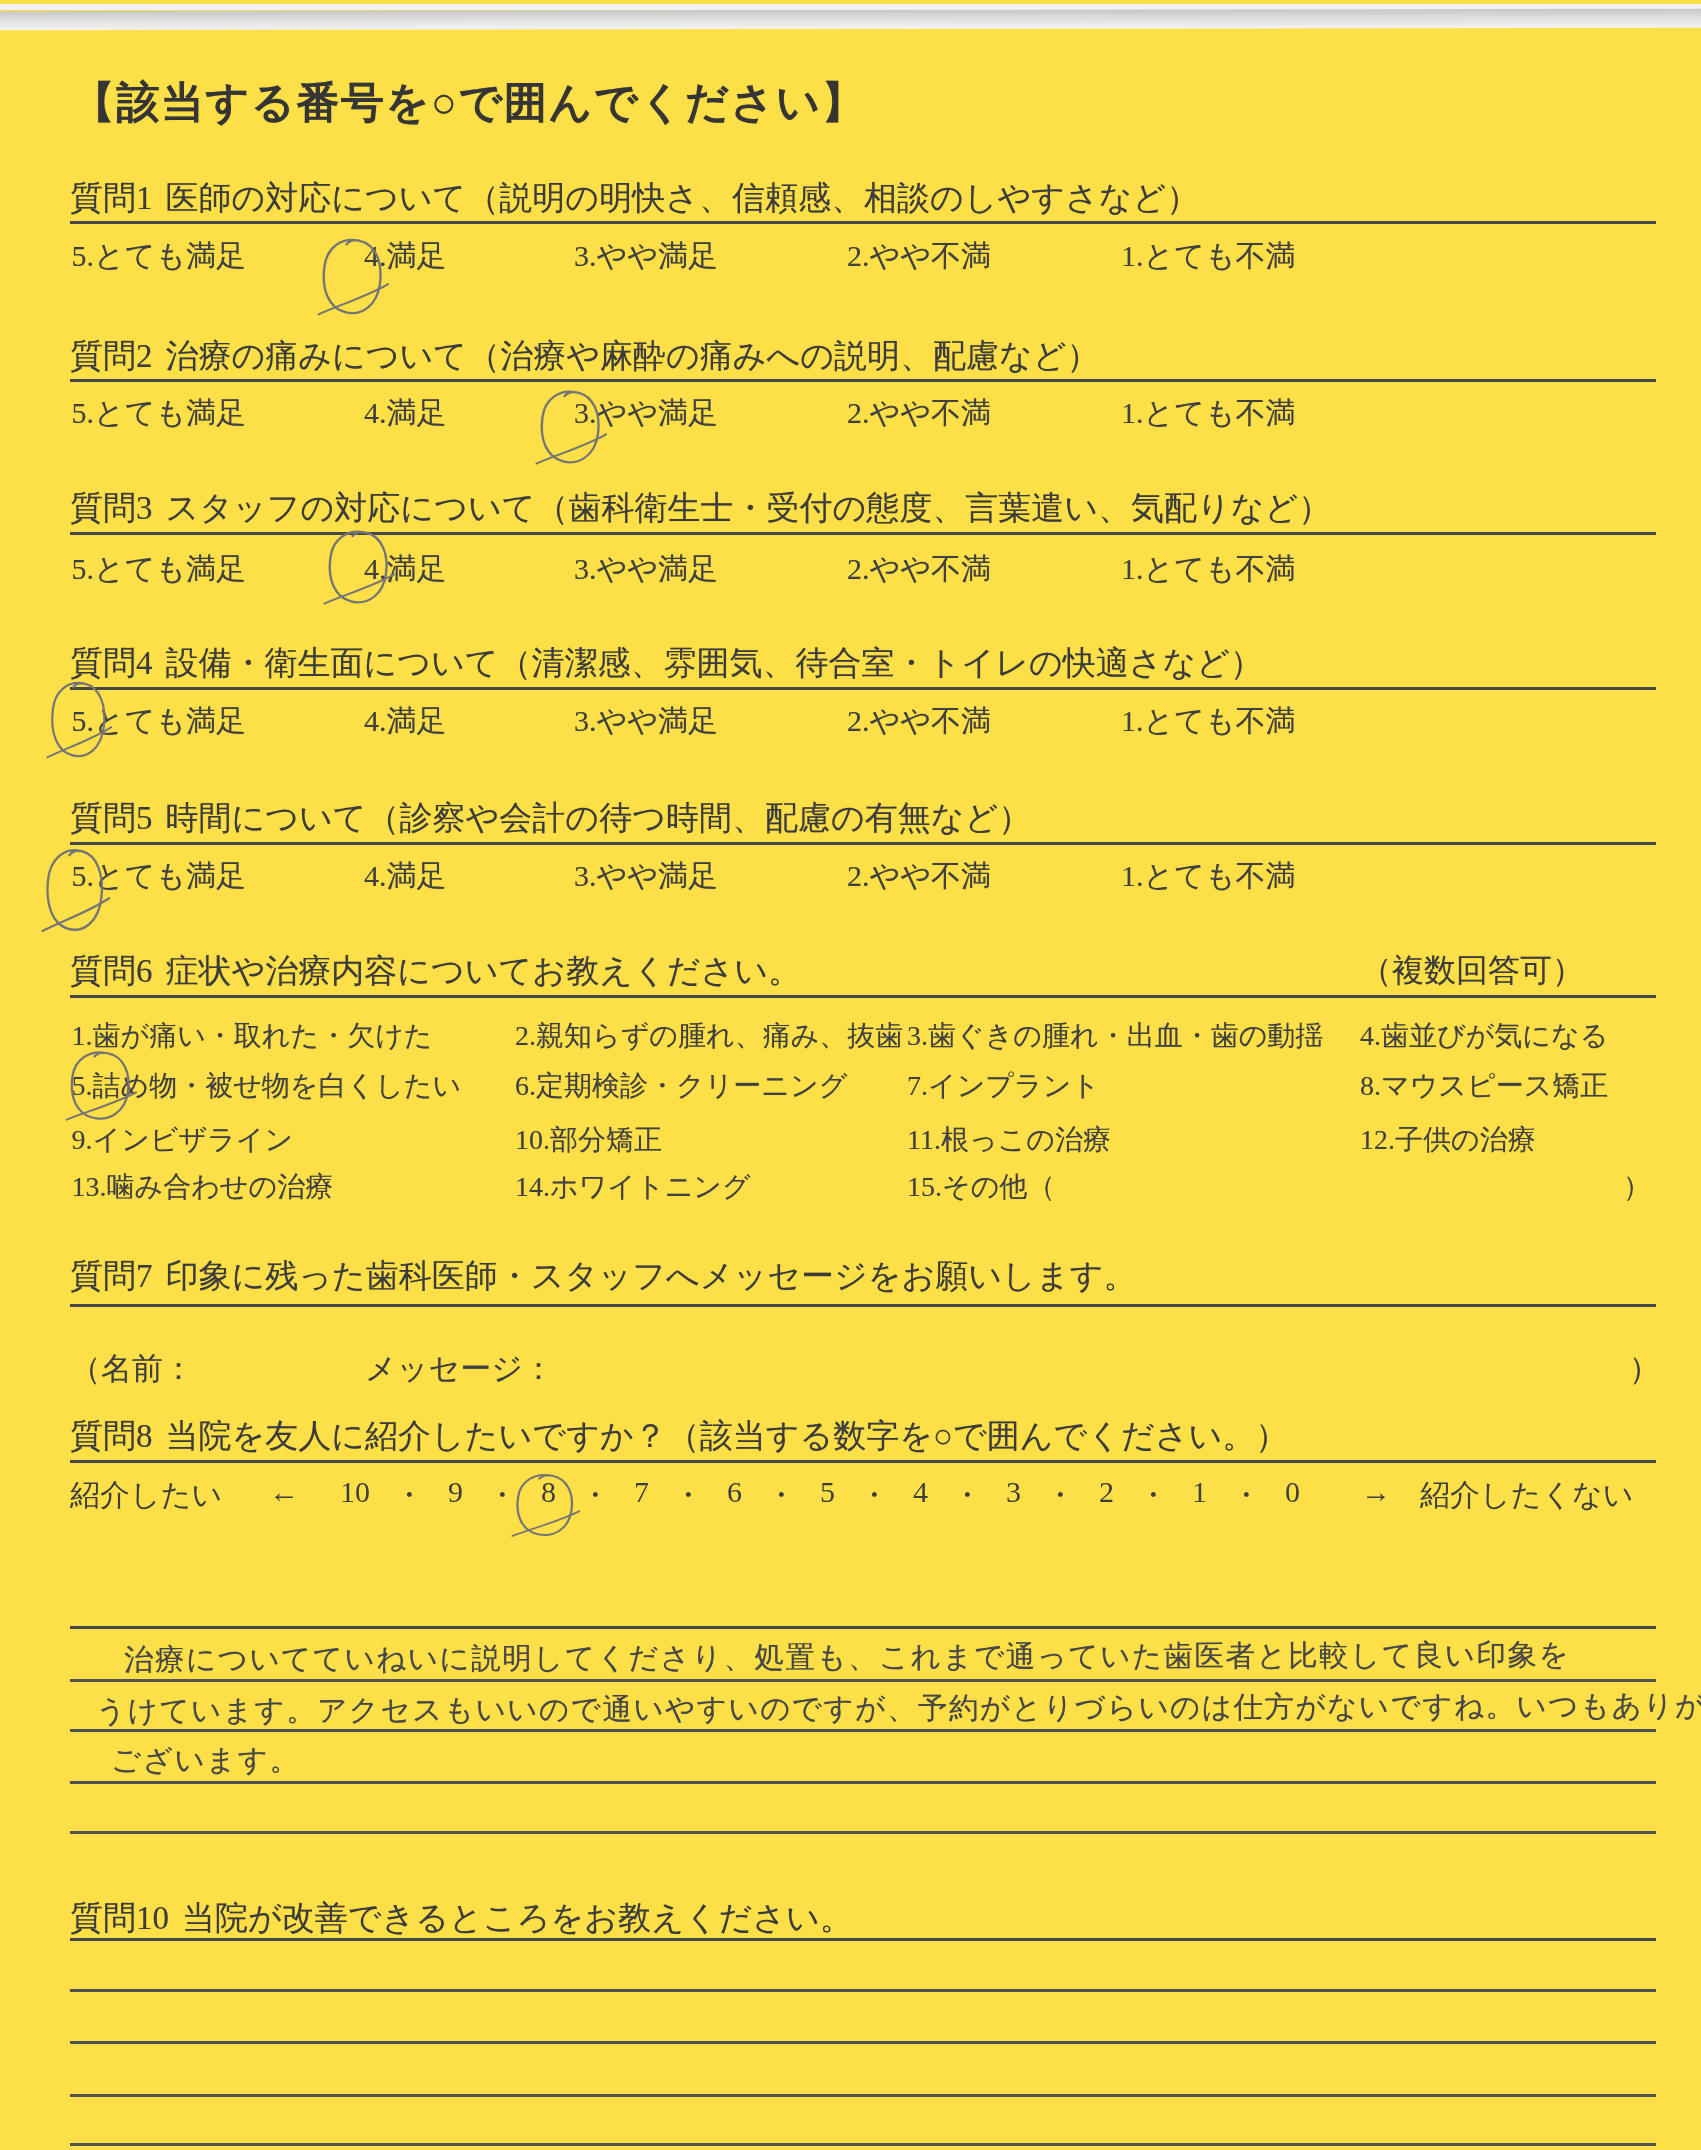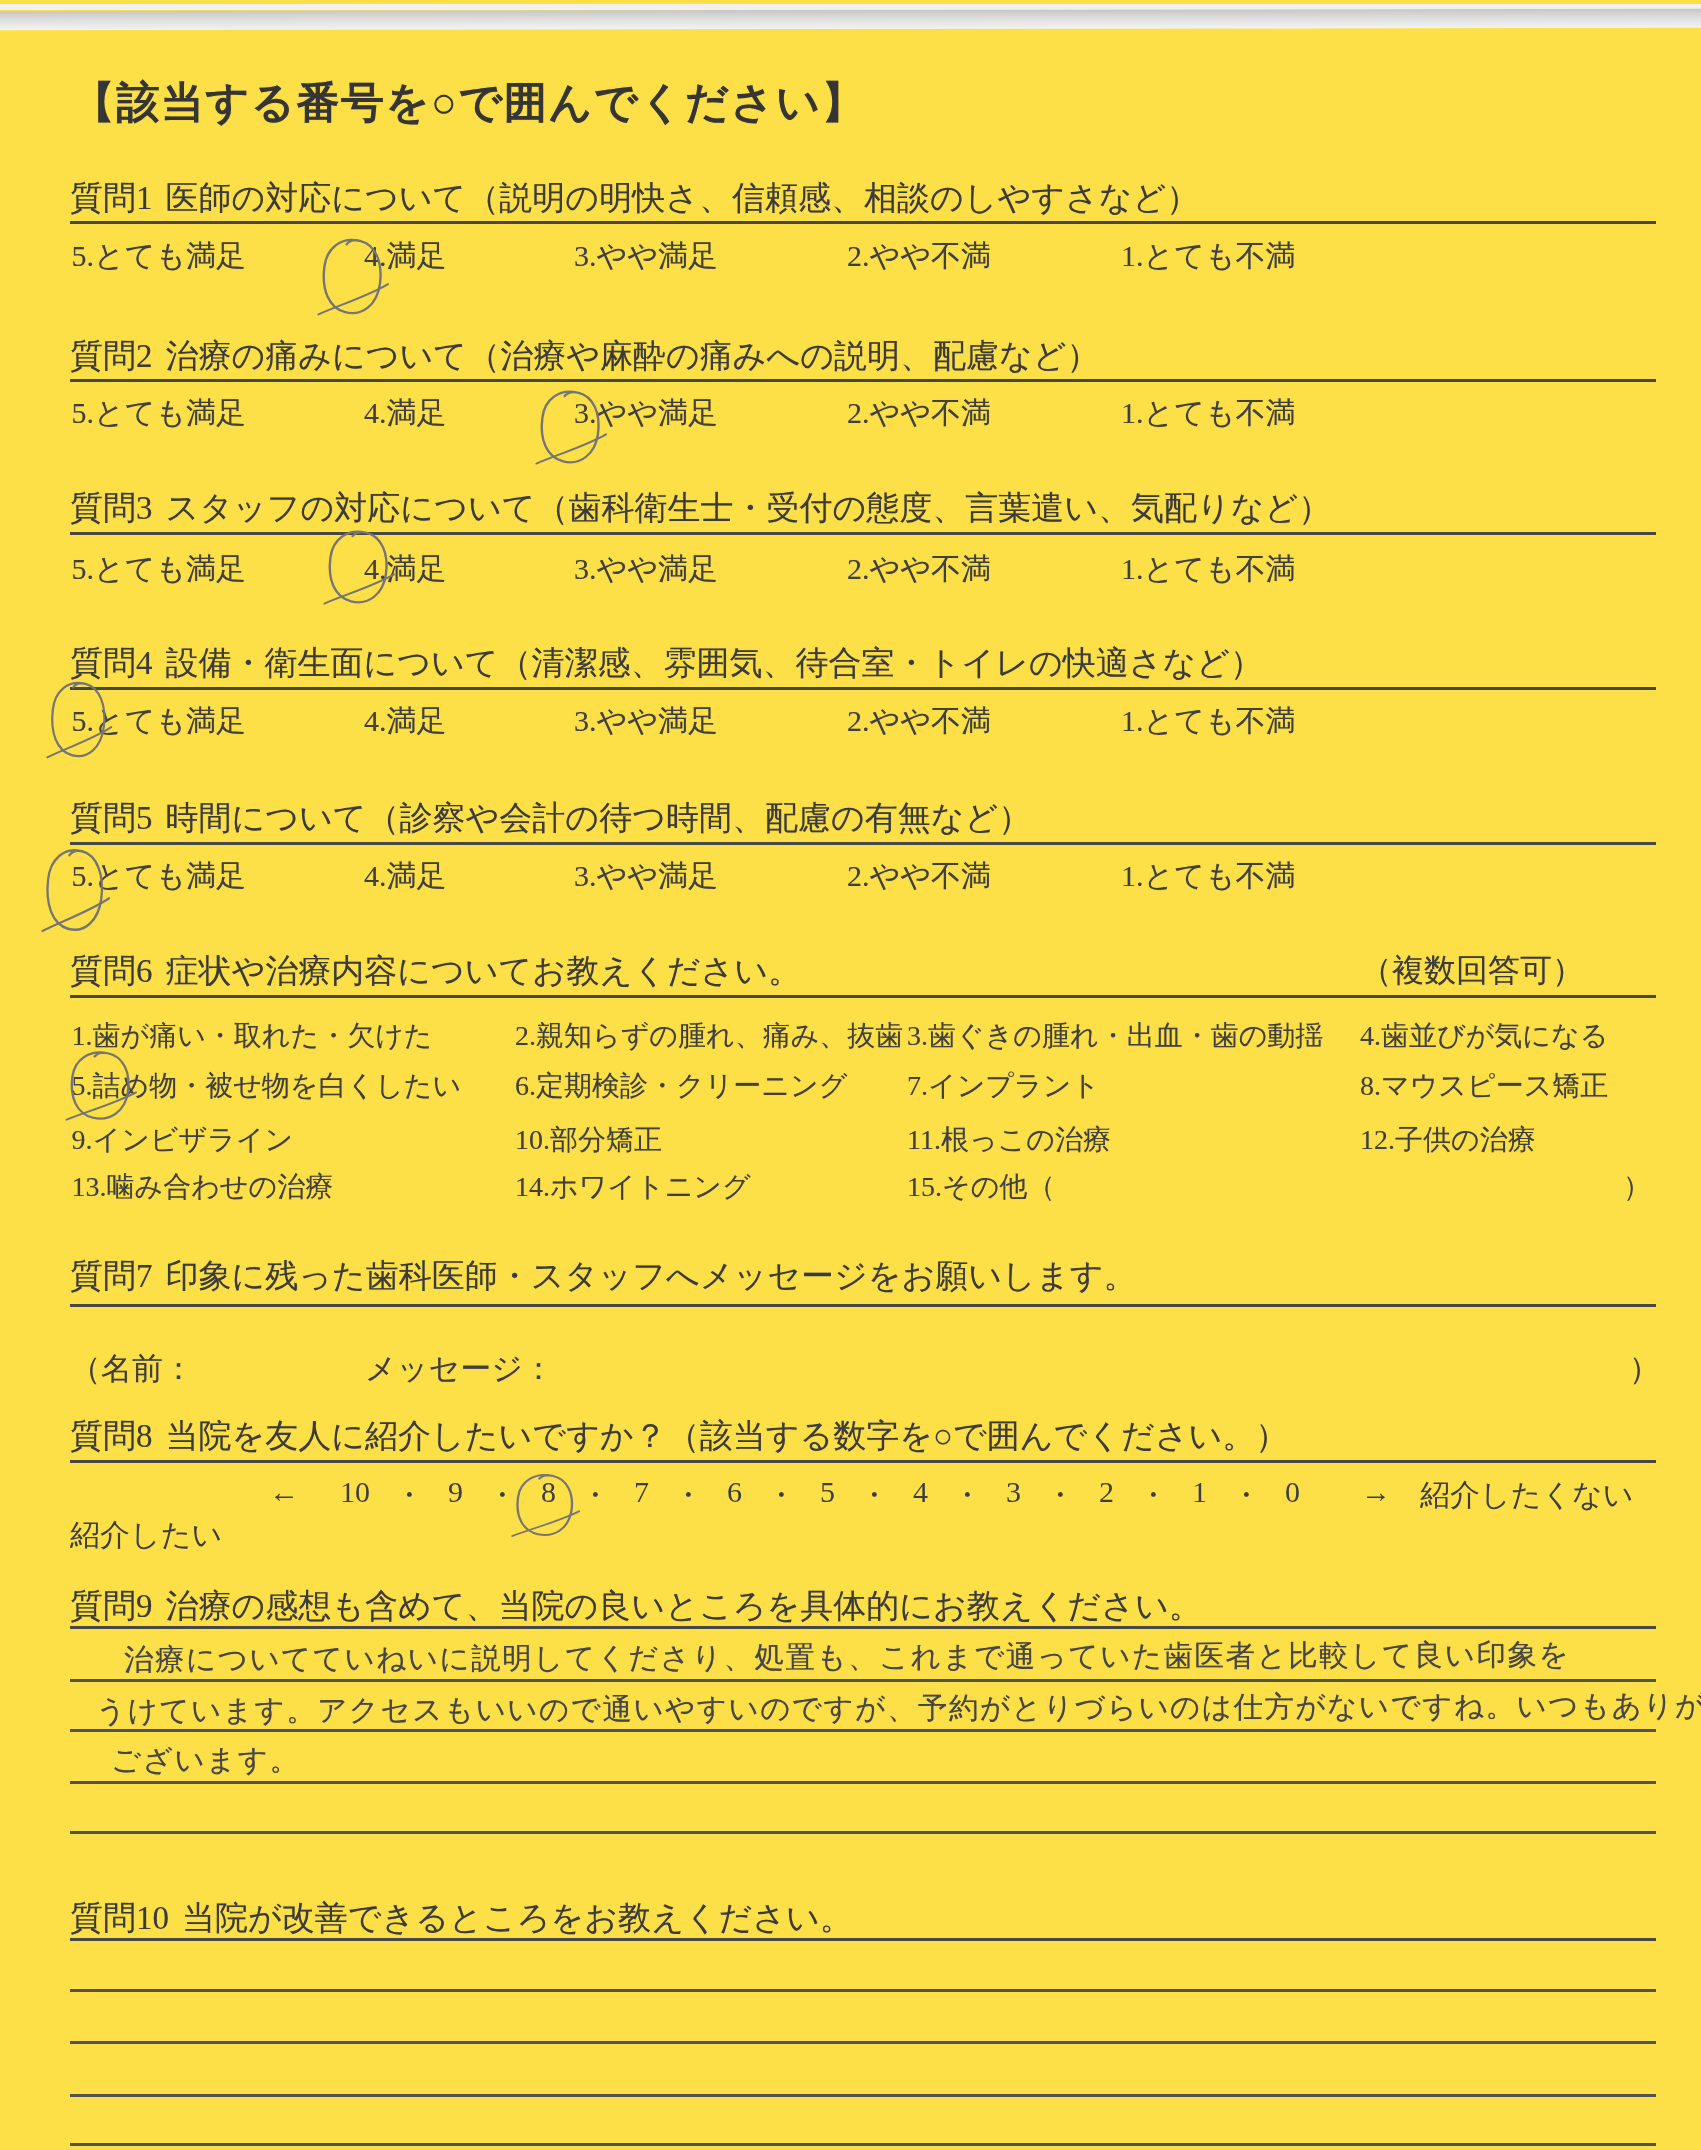--- a/index.html
+++ b/index.html
@@ -21,21 +21,21 @@
   .trow{left:70px;font-size:33px;color:#3b3b3b;white-space:nowrap;text-shadow:0 0 0.7px rgba(60,60,60,.35);}
   .trow .qt{margin-left:13px;}
   .note{position:absolute;left:1290px;top:0;font-size:32px;}
   .rule{left:70px;width:1586px;height:3px;background:#474747;box-shadow:0 -4.4px 0 -2.2px rgba(120,120,120,.45);}
   .wrule{left:70px;width:1586px;height:3px;background:#525252;}
   .opts{left:70px;width:1586px;height:46px;font-size:30px;color:#404040;}
   .opt{position:absolute;top:0;white-space:nowrap;text-shadow:0 0 0.7px rgba(60,60,60,.3);}
   .q6row{left:70px;width:1586px;height:41px;font-size:28px;color:#404040;}
   .scale{left:70px;width:1586px;height:44px;font-size:30px;color:#3e3e3e;}
   .scale span{white-space:nowrap;}
-  .sl{position:absolute;left:0;top:0;margin-top:40px;}
+  .sl{position:absolute;left:0;top:0;}
   .la{position:absolute;left:199px;top:0;}
   .tokens{position:absolute;left:270px;top:0;display:flex;gap:24px;font-family:Liberation Serif, serif;}
   .ra{position:absolute;left:1291px;top:0;}
   .rl{position:absolute;left:1350px;top:0;}
   .fields{left:70px;width:1586px;height:44px;font-size:31px;color:#3e3e3e;}
   .hw{
     position:absolute;font-size:29.5px;letter-spacing:1.5px;color:#464646;white-space:nowrap;
     transform:rotate(-0.2deg);text-shadow:0 0 0.7px rgba(70,70,70,.5);
     font-family:"Liberation Serif","DejaVu Serif",serif;
   }
@@ -178,23 +178,20 @@
         <span>2</span>
         <span>・</span>
         <span>1</span>
         <span>・</span>
         <span>0</span>
       </span>
     <span class="ra">→</span>
     <span class="rl">紹介したくない</span>
   </div>
 
-  <div class="abs trow" style="top:1584px">
-    <span>質問9</span><span class="qt">治療の感想も含めて、当院の良いところを具体的にお教えください。</span>
-  </div>
   <div class="abs rule" style="top:1626px"></div>
   <div class="hw" style="left:124px;top:1638px">治療についてていねいに説明してくださり、処置も、これまで通っていた歯医者と比較して良い印象を</div>
   <div class="hw" style="left:96px;top:1689px">うけています。アクセスもいいので通いやすいのですが、予約がとりづらいのは仕方がないですね。いつもありがとう</div>
   <div class="hw" style="left:111px;top:1741px">ございます。</div>
   <div class="abs wrule" style="top:1679px"></div>
   <div class="abs wrule" style="top:1729px"></div>
   <div class="abs wrule" style="top:1781px"></div>
   <div class="abs wrule" style="top:1831px"></div>
 
   <div class="abs trow" style="top:1896px">

